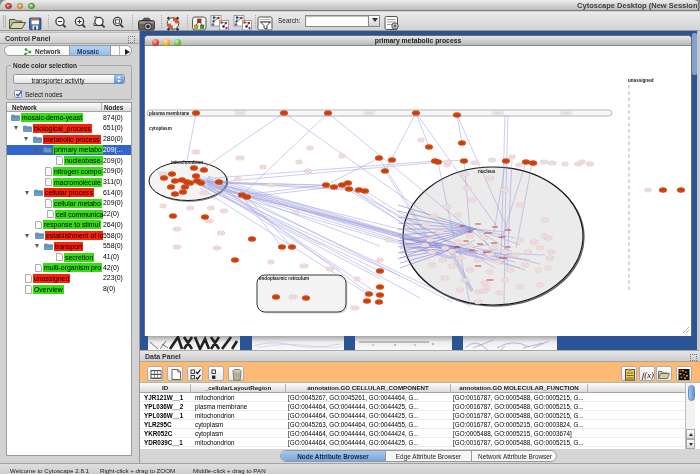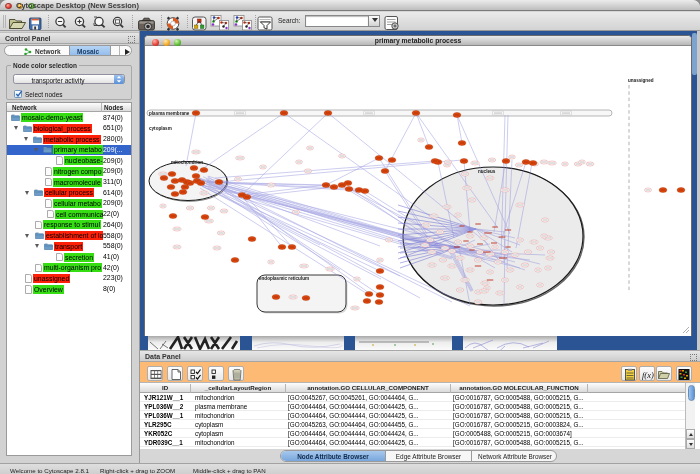--- a/index.html
+++ b/index.html
@@ -1,21 +1,21 @@
 <!DOCTYPE html>
 <html><head><meta charset="utf-8">
 <style>
 *{margin:0;padding:0;box-sizing:border-box}
 html,body{width:700px;height:474px;overflow:hidden;background:#8a8a8a;font-family:"Liberation Sans",sans-serif}
 #app{position:absolute;left:0;top:0;width:700px;height:474px;border-radius:7px 7px 0 0;overflow:hidden;background:#d6d6d6}
 .abs{position:absolute}
 
 #titlebar{left:0;top:0;width:700px;height:11px;background:linear-gradient(#ececec,#bdbdbd);border-bottom:1px solid #7b7b7b;border-radius:7px 7px 0 0}
 .light{position:absolute;top:2.5px;width:6.5px;height:6.5px;border-radius:50%}
-#titlebar .t{position:absolute;left:16px;right:0;top:1px;text-align:left;font-size:7.5px;font-weight:bold;color:#3c3c3c;letter-spacing:0}
+#titlebar .t{position:absolute;left:0;right:0;top:1px;text-align:right;font-size:7.5px;font-weight:bold;color:#3c3c3c;letter-spacing:0}
 
 #toolbar{left:0;top:12px;width:700px;height:19px;background:linear-gradient(#eaeaea,#d3d3d3);border-bottom:1px solid #9a9a9a}
 .tsep{position:absolute;top:3px;height:13px;width:0;border-left:1px dotted #a5a5a5}
 .thandle{position:absolute;top:3px;height:13px;width:0;border-left:1px solid #b5b5b5}
 #search-label{position:absolute;left:278px;top:5px;font-size:6.5px;color:#222}
 #search-box{position:absolute;left:305px;top:3px;width:64px;height:12px;background:#fff;border:1px solid #888;box-shadow:inset 0 1px 1px #bbb}
 #search-drop{position:absolute;left:368px;top:3px;width:12px;height:12px;background:linear-gradient(#fdfdfd,#d2d2d2);border:1px solid #888}
 
 #leftcol{left:0;top:31px;width:140px;height:432px;background:#d2d2d2;border-right:1px solid #9a9a9a}
 #cp-head{left:0;top:1px;width:139px;height:12px;background:linear-gradient(#e6e6e6,#cdcdcd);border-bottom:1px solid #a5a5a5;border-top:1px solid #bfbfbf}

